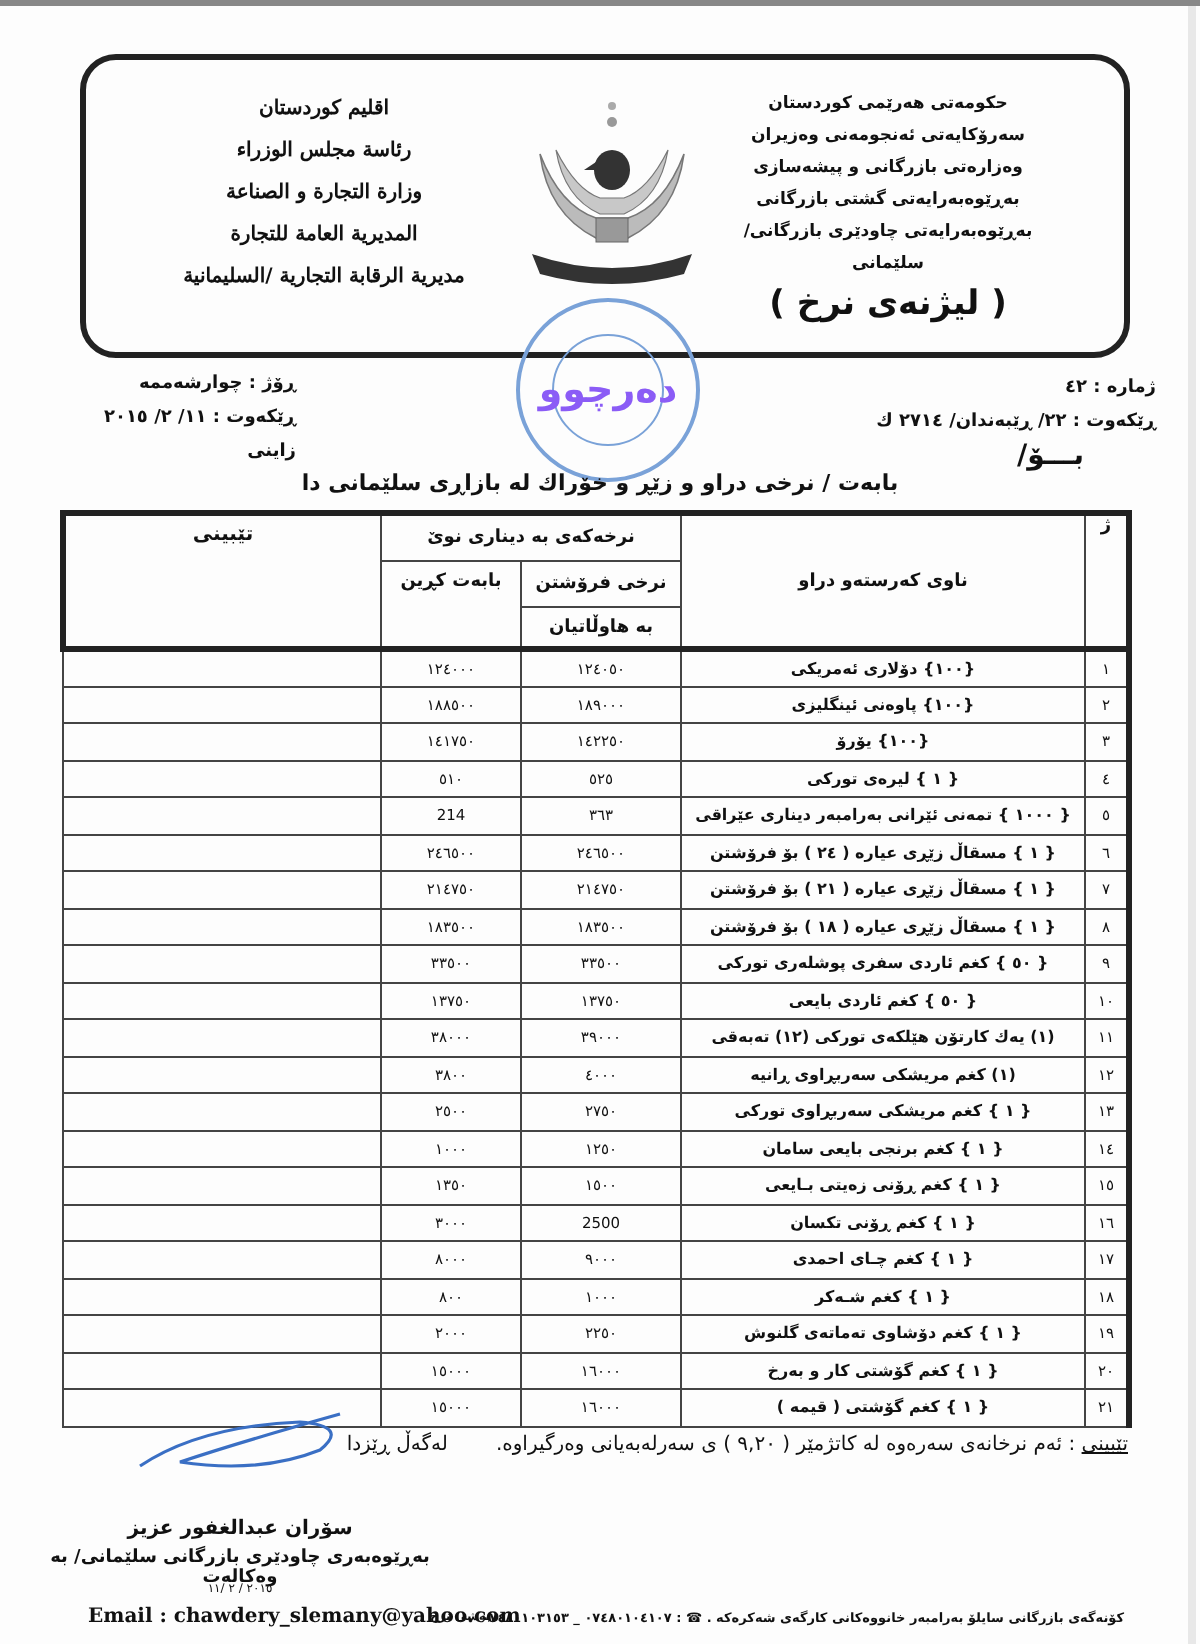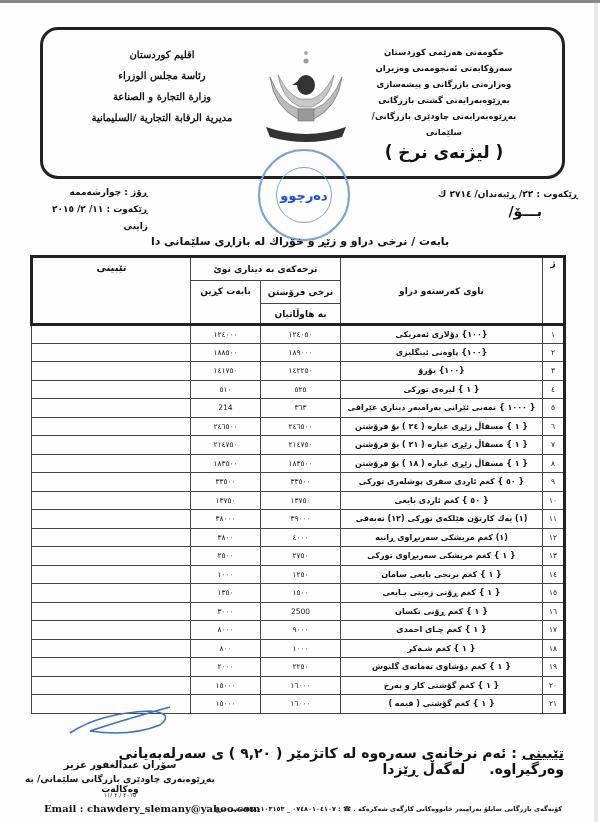--- a/index.html
+++ b/index.html
@@ -16,21 +16,21 @@
   .hdr-right { right: 28px; width: 180px; font-size: 8.5px; line-height: 16px; }
   .hdr-left { left: 24px; width: 190px; font-size: 10px; line-height: 21px; font-family: "DejaVu Serif", serif; }
   .hdr-right .committee { font-size: 17px; margin-top: 4px; }
 
   
   .emblem { position: absolute; left: 262px; top: 44px; width: 88px; height: 100px; }
 
   
   .stamp { position: absolute; left: 258px; top: 146px; width: 92px; height: 92px; border: 2px solid #7aa2d8; border-radius: 50%; }
   .stamp-inner { position: absolute; left: 16px; top: 16px; width: 56px; height: 56px; border: 1.5px solid #7aa2d8; border-radius: 50%;
-    display: flex; align-items: center; justify-content: center; color: #1d4ed8; font-size: 13px; font-weight: bold; direction: rtl; }
+    display: flex; align-items: center; justify-content: center; color: #8b5cf6; font-size: 19px; font-weight: bold; direction: rtl; }
 
   
   .meta { position: absolute; direction: rtl; font-weight: bold; font-size: 9px; }
   .meta-right { right: 22px; top: 183px; text-align: right; line-height: 17px; }
   .meta-right .to { font-size: 14px; margin-right: 36px; }
   .meta-left { left: 38px; top: 181px; text-align: right; line-height: 17px; width: 110px; }
 
   .subject { position: absolute; left: 0; width: 600px; top: 232px; text-align: center; direction: rtl; font-weight: bold; font-size: 11px; }
 
   
@@ -45,21 +45,21 @@
   .th-notes { vertical-align: top; padding-top: 4px; font-size: 10px !important; }
   .th-group { height: 24px; }
   .th-sub { height: 23px; }
   .th-sub2 { height: 21px; }
   table.prices tbody td { height: 18.5px; font-weight: bold; }
   table.prices tbody td.c-name { font-size: 8px; }
   table.prices tbody td.c-val { font-weight: normal; font-size: 7.5px; }
   table.prices tbody td.c-num { font-weight: normal; font-size: 7.5px; }
   table.prices tbody { border-right: 3px solid #222; }
 
-  .note { position: absolute; right: 36px; top: 714px; direction: rtl; font-weight: bold; font-size: 14px; margin-top: 28px; }
+  .note { position: absolute; right: 36px; top: 714px; direction: rtl; font-weight: normal; font-size: 10px; }
   .note .note-label { text-decoration: underline; }
   .note .regards { margin-right: 24px; }
 
   .signature-scribble { position: absolute; left: 60px; top: 700px; width: 120px; height: 40px; }
   .signer { position: absolute; left: 20px; width: 200px; direction: rtl; text-align: center; font-weight: bold; }
   .signer-name { top: 756px; font-size: 10px; }
   .signer-title { top: 771px; font-size: 9px; }
   .signer-date { top: 788px; font-size: 6px; font-weight: normal; }
   .email { position: absolute; left: 44px; top: 800px; font-family: "DejaVu Serif", serif; font-size: 10px; font-weight: bold; }
   .footer-addr { position: absolute; right: 38px; top: 802px; direction: rtl; font-size: 6.5px; font-weight: bold; white-space: nowrap; }
@@ -77,40 +77,42 @@
       <div>سەرۆکایەتی ئەنجومەنی وەزیران</div>
       <div>وەزارەتی بازرگانی و پیشەسازی</div>
       <div>بەڕێوەبەرایەتی گشتی بازرگانی</div>
       <div>بەڕێوەبەرایەتی چاودێری بازرگانی/ سلێمانی</div>
       <div class="committee">( لیژنەی نرخ )</div>
     </div>
     <div class="hdr-col hdr-left">
       <div>اقليم كوردستان</div>
       <div>رئاسة مجلس الوزراء</div>
       <div>وزارة التجارة و الصناعة</div>
+      <div>المديرية العامة للتجارة</div>
       <div>مديرية الرقابة التجارية /السليمانية</div>
     </div>
   </div>
 
   <svg class="emblem" viewBox="0 0 88 100">
     <circle cx="44" cy="6" r="2" fill="#aaa"></circle>
     <circle cx="44" cy="14" r="2.5" fill="#999"></circle>
     <path d="M8 30 Q12 60 36 72 L52 72 Q76 60 80 30 Q70 56 52 62 L36 62 Q18 56 8 30Z" fill="#bbb" stroke="#777" stroke-width="0.8"></path>
     <path d="M16 28 Q20 52 38 60 L50 60 Q68 52 72 28 Q62 48 50 52 L38 52 Q26 48 16 28Z" fill="#c8c8c8" stroke="#777" stroke-width="0.6"></path>
     <ellipse cx="44" cy="38" rx="9" ry="10" fill="#333"></ellipse>
     <path d="M36 34 L30 38 L37 38Z" fill="#333"></path>
     <rect x="36" y="62" width="16" height="12" fill="#999" stroke="#666" stroke-width="0.5"></rect>
     <path d="M4 80 Q44 94 84 80 L80 90 Q44 100 8 90Z" fill="#333"></path>
   </svg>
 
   <div class="stamp">
     <div class="stamp-inner">دەرچوو</div>
   </div>
 
   <div class="meta meta-right">
+    <div>ژمارە : ٤٢</div>
     <div>ڕێکەوت : ٢٢/ ڕێبەندان/ ٢٧١٤ ك</div>
     <div class="to">بـــۆ/</div>
   </div>
   <div class="meta meta-left">
     <div>ڕۆژ : چوارشەممە</div>
     <div>ڕێکەوت : ١١/ ٢/ ٢٠١٥ زاینی</div>
   </div>
 
   <div class="subject">بابەت /  نرخی دراو و زێڕ و خۆراك لە بازاڕی سلێمانی دا</div>
 

